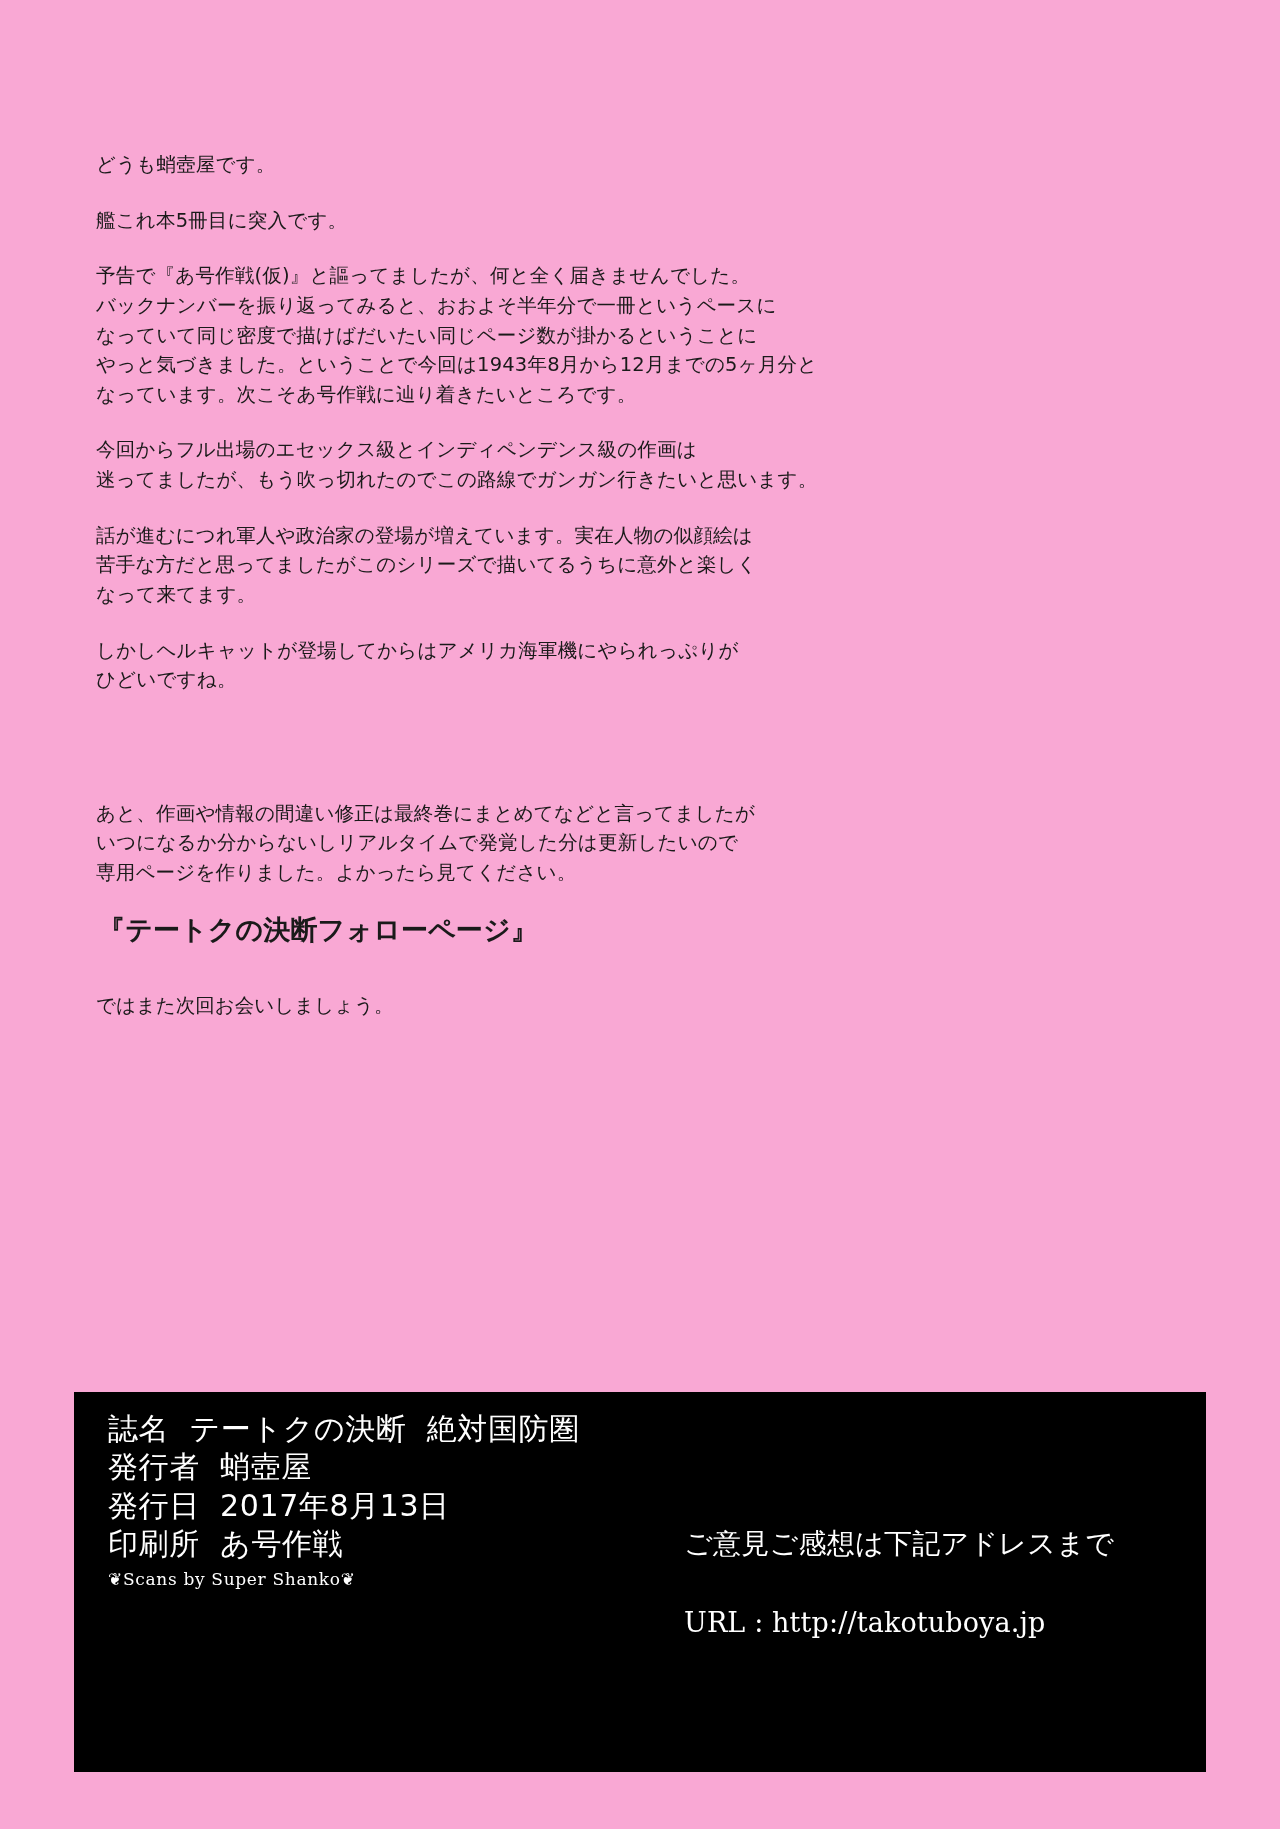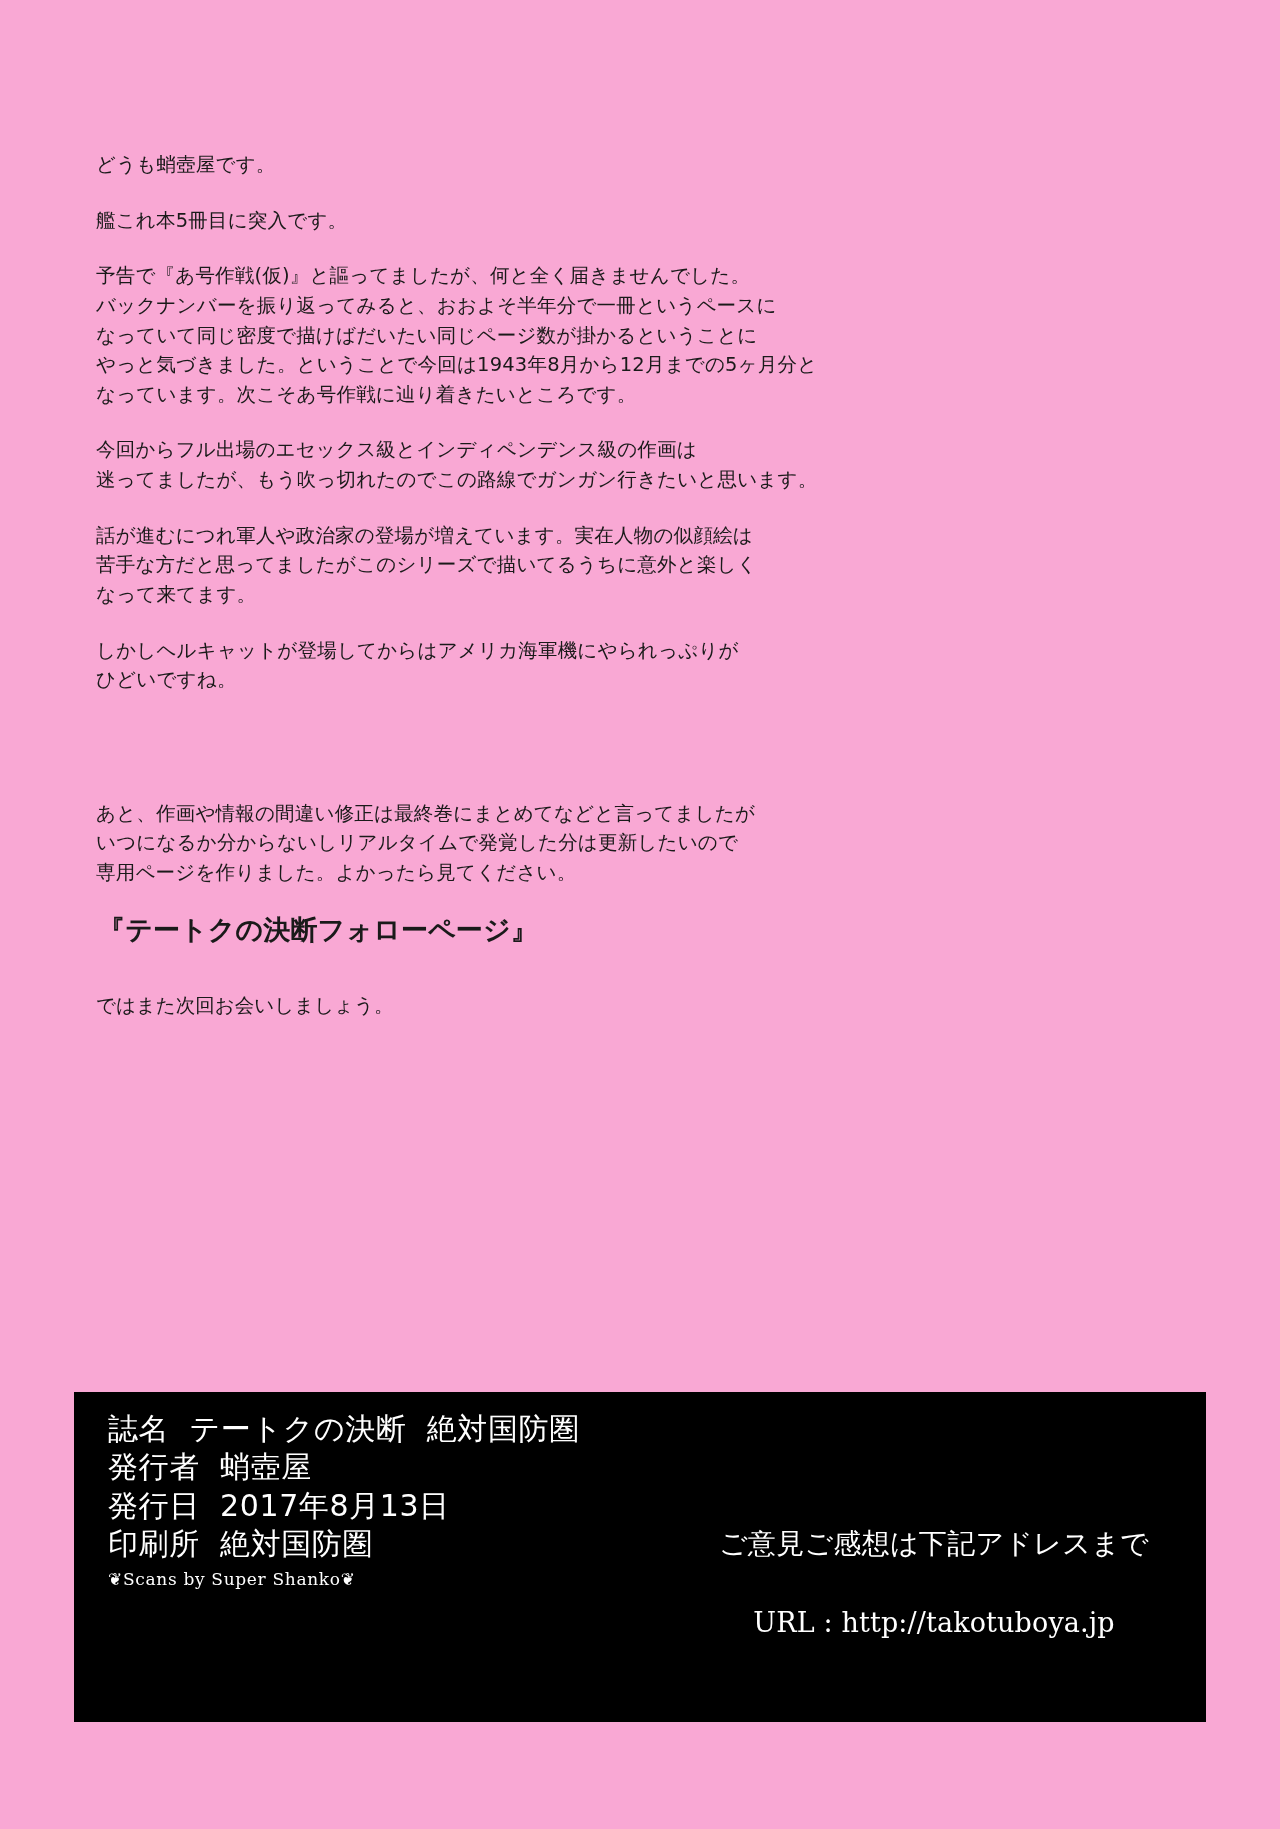--- a/index.html
+++ b/index.html
@@ -71,21 +71,21 @@
     line-height: 1.5;
     margin: 44px 0 0 0;
   }
 
   
   .colophon {
     position: absolute;
     left: 74px;
     top: 1392px;
     width: 1132px;
-    height: 330px;
+    height: 380px;
     background: #000000;
     color: #ffffff;
   }
 
   .colophon-left {
     position: absolute;
     left: 34px;
     top: 18px;
     width: 560px;
   }
@@ -103,21 +103,20 @@
     letter-spacing: 0.04em;
     margin-top: 5px;
     white-space: pre;
   }
 
   .colophon-right {
     position: absolute;
     left: 610px;
     top: 134px;
     width: 500px;
-    text-align: center;
   }
 
   .contact-head {
     font-size: 28px;
     line-height: 1.3;
     letter-spacing: 0.01em;
     white-space: pre;
   }
 
   .contact-lines {
@@ -164,21 +163,21 @@
     </div>
 
     <p class="closing">ではまた次回お会いしましょう。</p>
   </div>
 
   <div class="colophon">
     <div class="colophon-left">
       <div class="colo-line">誌名  テートクの決断  絶対国防圏</div>
       <div class="colo-line">発行者  蛸壺屋</div>
       <div class="colo-line">発行日  2017年8月13日</div>
-      <div class="colo-line">印刷所  絶対国防圏</div>
+      <div class="colo-line">印刷所  あ号作戦</div>
       <div class="scan-credit">❦Scans by Super Shanko❦</div>
     </div>
 
     <div class="colophon-right">
       <div class="contact-head">ご意見ご感想は下記アドレスまで</div>
       <div class="contact-lines">
         <div class="contact-line">URL : http://takotuboya.jp</div>
       </div>
     </div>
   </div>

